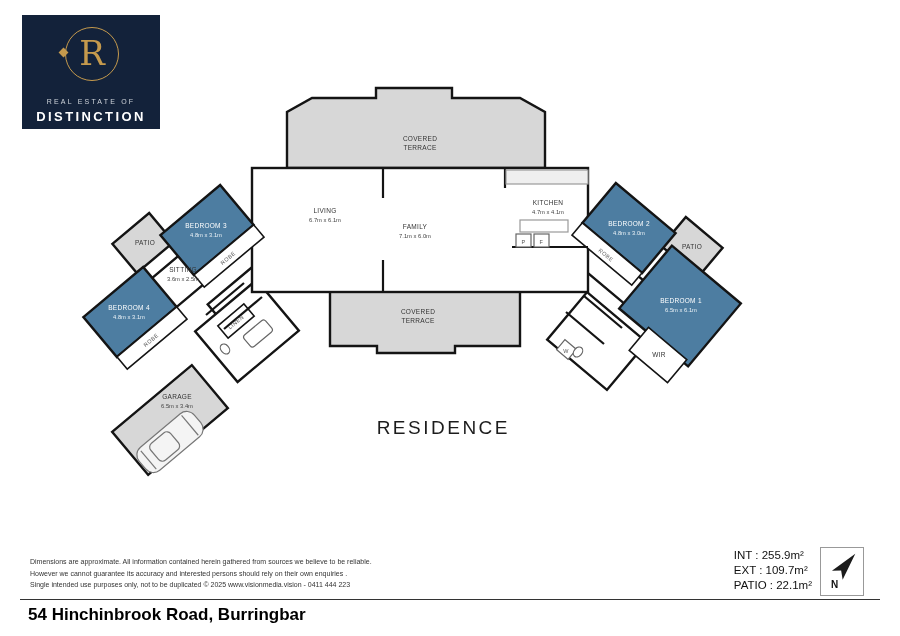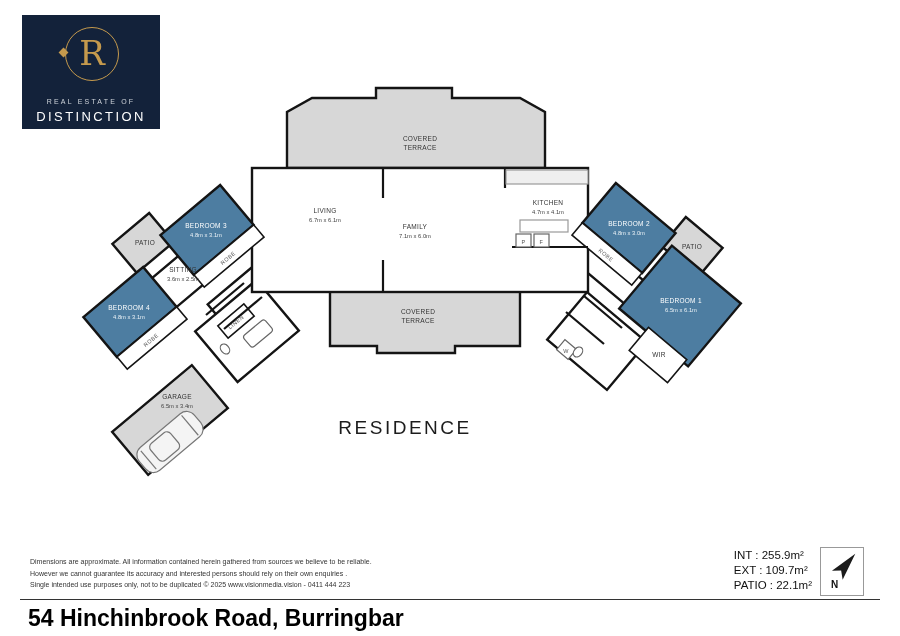--- a/index.html
+++ b/index.html
@@ -7,48 +7,48 @@
        font-family:"Liberation Sans",sans-serif;}
   .page{position:absolute;inset:0;}
 
   
   .logo{position:absolute;left:22px;top:15px;width:138px;height:114px;background:#13223a;text-align:center;}
   .emblem{position:absolute;left:43px;top:12px;width:52px;height:52px;border:1.5px solid #c59a4d;border-radius:50%;}
   .emblem-r{display:block;width:52px;height:52px;line-height:50px;font-family:"DejaVu Serif",serif;
             font-size:34px;color:#c59a4d;}
   .logo-diamond{position:absolute;left:38px;top:34px;width:7px;height:7px;background:#c59a4d;transform:rotate(45deg);}
   .logo-line1{position:absolute;left:0;right:0;top:83px;font-size:7px;letter-spacing:2.2px;color:#cfd4da;}
-  .logo-line2{position:absolute;left:0;right:0;top:94px;font-size:13px;letter-spacing:2.4px;color:#ffffff;}
+  .logo-line2{position:absolute;left:0;right:0;top:94px;font-size:13px;letter-spacing:2.4px;color:#ffffff;font-weight:bold;}
 
   
   .plan{position:absolute;left:0;top:0;width:900px;height:540px;}
   .gray{fill:#d7d7d7;stroke:#141414;stroke-width:2.4;}
   .white{fill:#ffffff;stroke:#141414;stroke-width:2.4;}
   .blue{fill:#4d7da1;stroke:#141414;stroke-width:2.4;}
   .lite{fill:#ffffff;stroke:#141414;stroke-width:1.6;}
   .iwall line{stroke:#141414;stroke-width:2.2;}
   .fx{stroke-width:1.2;}
   .fx .ln{stroke:#777;}
   .plan text{font-family:"Liberation Sans",sans-serif;}
   .rm{font-size:6.5px;fill:#333;text-anchor:middle;letter-spacing:.3px;}
   .dm{font-size:5.8px;fill:#444;text-anchor:middle;}
   .rm-w{font-size:6.5px;fill:#ffffff;text-anchor:middle;letter-spacing:.3px;}
   .dm-w{font-size:5.8px;fill:#eaf1f6;text-anchor:middle;}
   .tiny{font-size:5.5px;fill:#555;text-anchor:middle;letter-spacing:.5px;}
 
-  .residence{position:absolute;left:300px;top:417px;width:210px;text-align:center;
+  .residence{position:absolute;left:300px;top:417px;width:210px;text-align:right;
              font-size:19px;letter-spacing:2.5px;color:#1c1c1c;}
 
   
   .disclaimer{position:absolute;left:30px;top:556px;font-size:7px;color:#333;line-height:1.65;}
   .stats{position:absolute;right:88px;top:548px;font-size:11.5px;font-weight:500;
          color:#111;line-height:1.32;}
   .compass{position:absolute;left:820px;top:547px;width:42px;height:47px;border:1px solid #999;background:#fff;}
   .rule{position:absolute;left:20px;top:599px;width:860px;height:0;border-top:1.5px solid #333;}
-  .address{position:absolute;left:28px;top:605px;font-size:23px;font-weight:bold;color:#000;}
+  .address{position:absolute;left:28px;top:605px;font-size:17px;font-weight:bold;color:#000;}
 </style>
 </head>
 <body>
 
 <div class="page">
 
   <div class="logo">
     <div class="emblem">
       <span class="emblem-r">R</span>
     </div>

